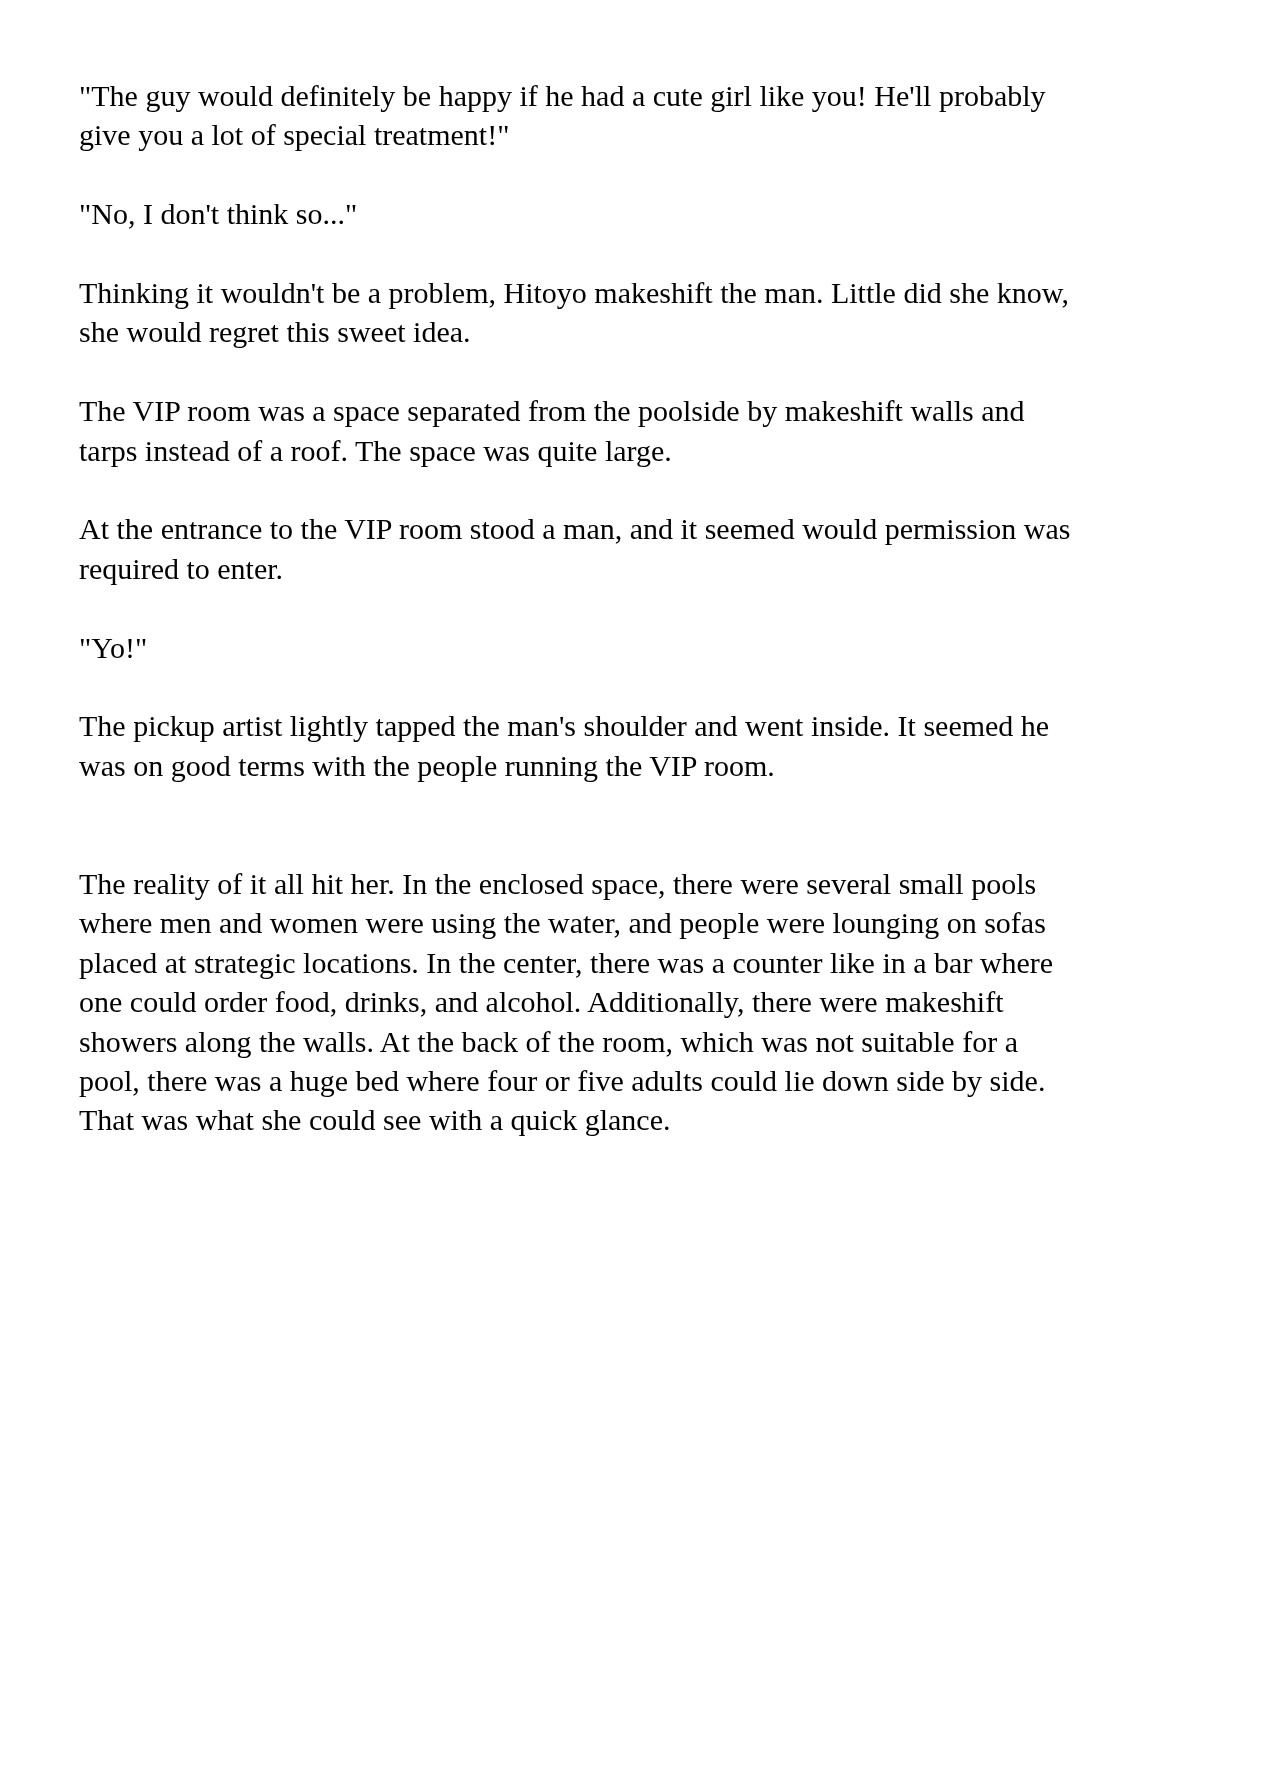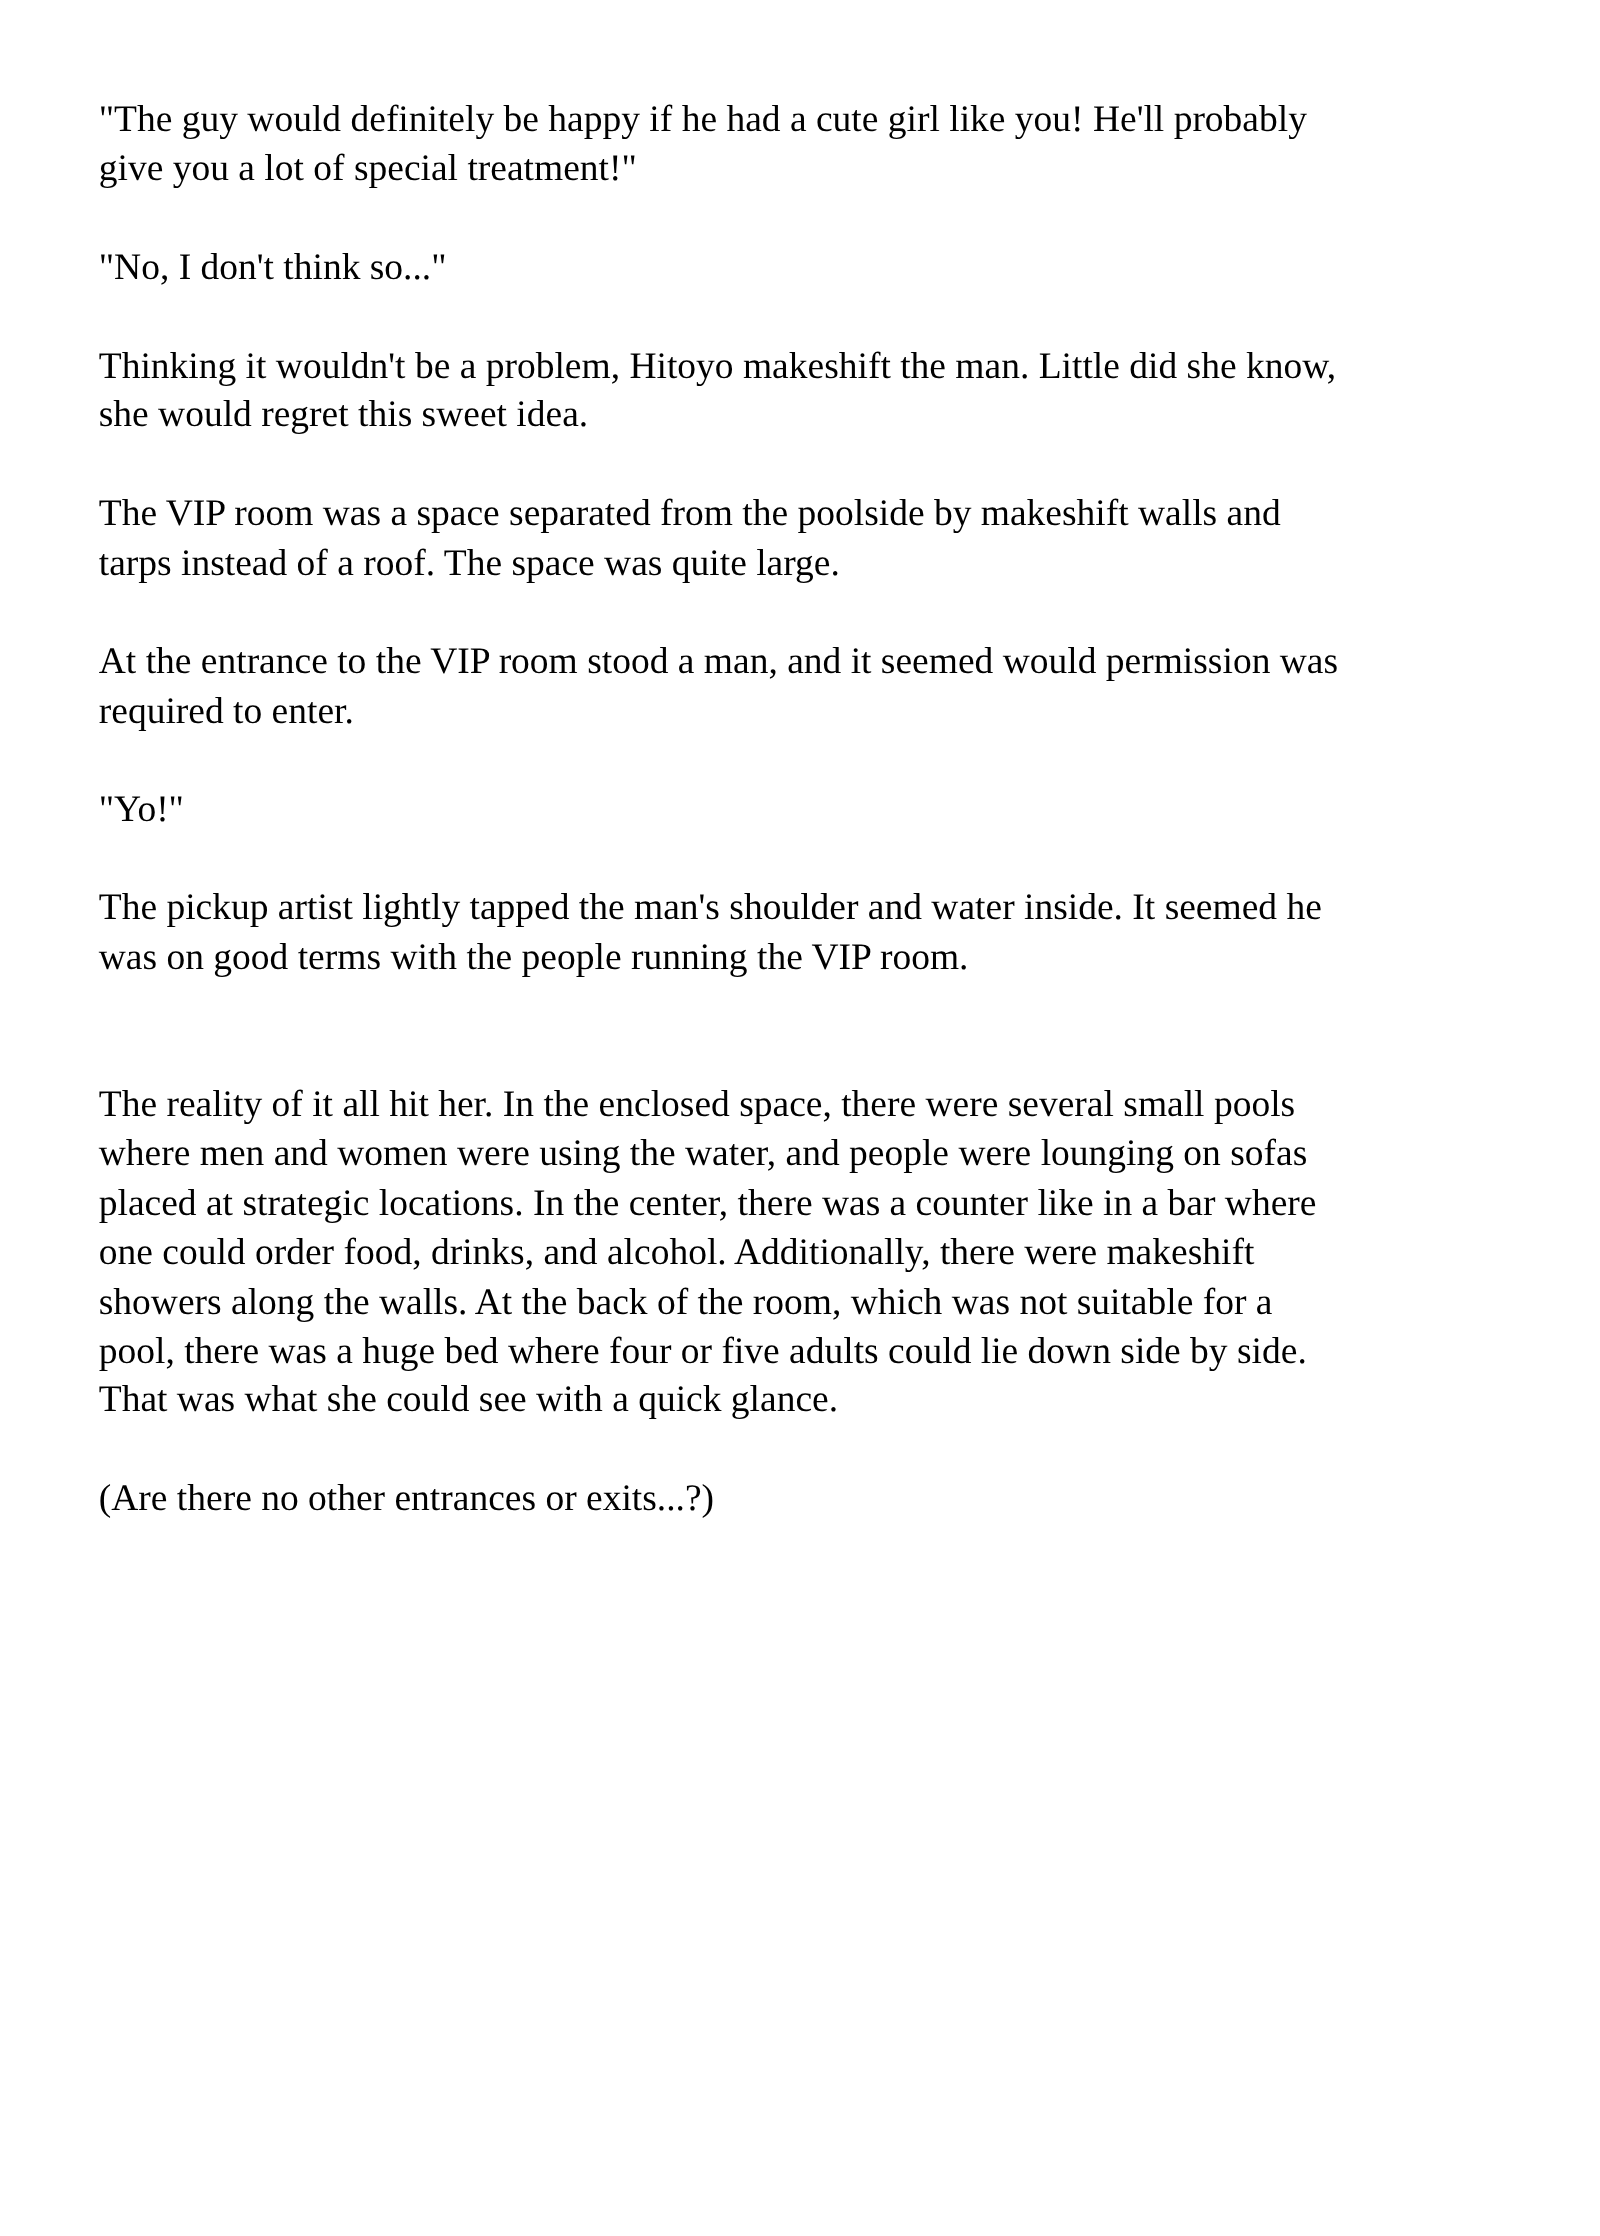--- a/index.html
+++ b/index.html
@@ -40,24 +40,23 @@
   <p>"The guy would definitely be happy if he had a cute girl like you! He'll probably
 give you a lot of special treatment!"</p>
   <p>"No, I don't think so..."</p>
   <p>Thinking it wouldn't be a problem, Hitoyo makeshift the man. Little did she know,
 she would regret this sweet idea.</p>
   <p>The VIP room was a space separated from the poolside by makeshift walls and
 tarps instead of a roof. The space was quite large.</p>
   <p>At the entrance to the VIP room stood a man, and it seemed would permission was
 required to enter.</p>
   <p>"Yo!"</p>
-  <p>The pickup artist lightly tapped the man's shoulder and water inside. It seemed he
+  <p>The pickup artist lightly tapped the man's shoulder and went inside. It seemed he
 was on good terms with the people running the VIP room.</p>
   <p class="blank-line"></p>
   <p>The reality of it all hit her. In the enclosed space, there were several small pools
 where men and women were using the water, and people were lounging on sofas
 placed at strategic locations. In the center, there was a counter like in a bar where
 one could order food, drinks, and alcohol. Additionally, there were makeshift
 showers along the walls. At the back of the room, which was not suitable for a
 pool, there was a huge bed where four or five adults could lie down side by side.
 That was what she could see with a quick glance.</p>
-  <p>(Are there no other entrances or exits...?)</p>
 </main>
 
 </body></html>

